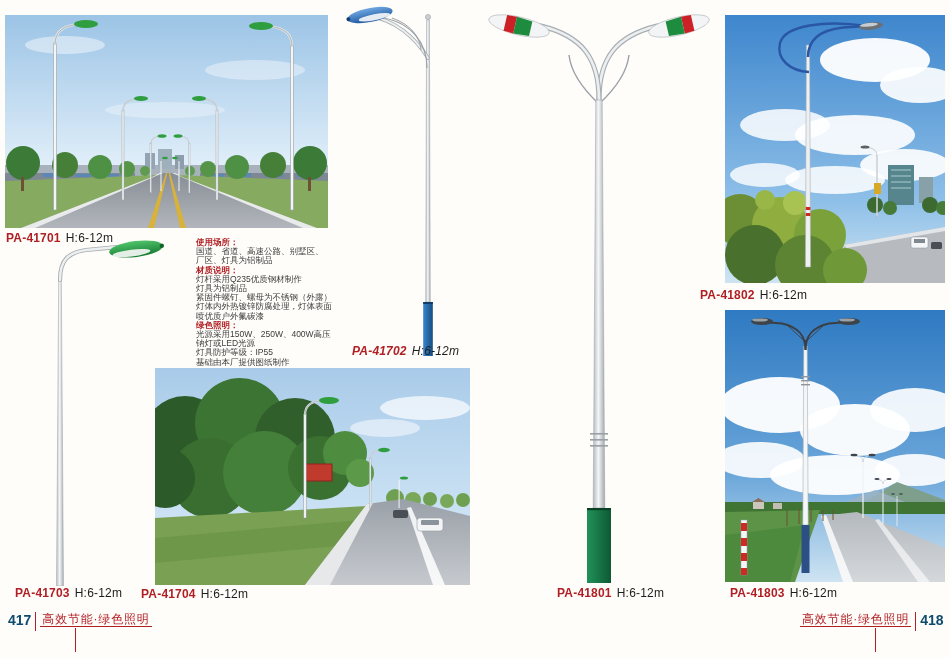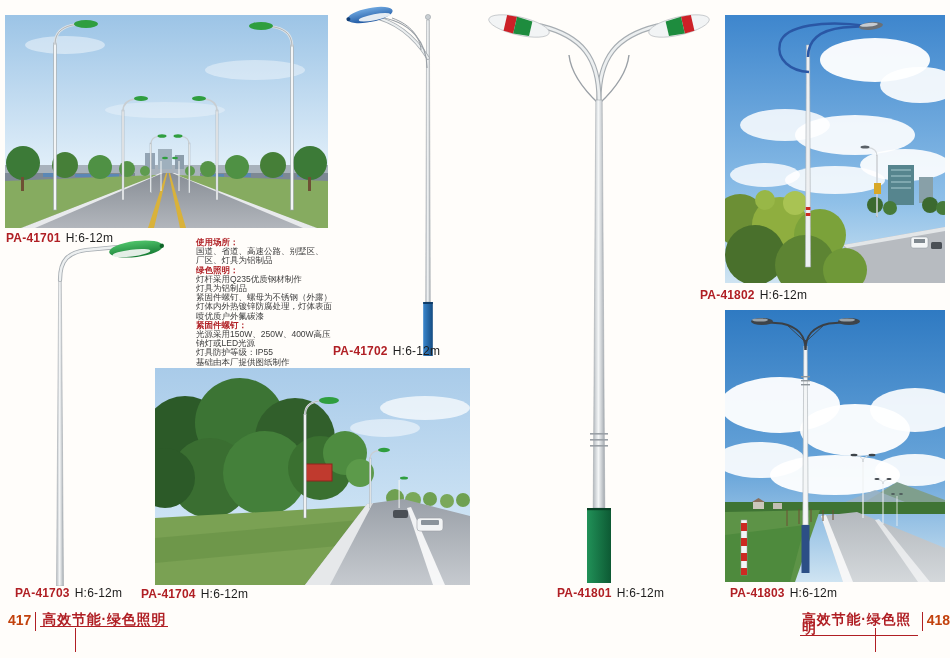--- a/index.html
+++ b/index.html
@@ -6,23 +6,23 @@
   .page{position:relative;width:950px;height:658px;background:#fffdfa;overflow:hidden;
         font-family:"Liberation Sans",sans-serif;margin:0 auto;}
   .photo{position:absolute;overflow:hidden;}
   .drawing{position:absolute;}
   .plabel{position:absolute;font-size:12px;white-space:nowrap;letter-spacing:0.2px;}
   .plabel .code{color:#b01f24;font-weight:bold;}
   .plabel .spec{color:#1d1d1d;font-weight:normal;margin-left:5px;}
   .desc{position:absolute;left:196px;top:238px;width:152px;font-size:8.5px;line-height:9.2px;color:#3c3c3c;}
   .desc .h{color:#b01f24;font-weight:bold;font-family:Liberation Serif, serif;}
   .footer{position:absolute;top:612px;display:flex;align-items:flex-start;}
-  .footer .num{font-size:14px;font-weight:bold;color:#c2410c;line-height:16px;}
+  .footer .num{font-size:14px;font-weight:bold;color:#0c4a6e;line-height:16px;}
   .footer .div{width:1px;background:#b01f24;height:19px;margin:0 4px;}
-  .footer .slogan{font-size:14px;font-weight:bold;color:#b01f24;letter-spacing:0.8px;
+  .footer .slogan{font-size:12px;font-weight:normal;color:#b01f24;letter-spacing:0.8px;
                   border-bottom:1px solid #b01f24;padding:3px 2px 2px 2px;line-height:9px;}
   .foldmark{position:absolute;width:1px;background:#b01f24;}
 </style>
 </head>
 <body>
 
 <div class="page">
 
   <div class="photo" style="left:5px;top:15px;width:323px;height:213px;">
     <svg width="323" height="213" viewBox="0 0 323 213">
@@ -115,27 +115,27 @@
   </div>
 
   <div class="plabel" style="left:6px;top:231px;">
     <span class="code">PA-41701</span><span class="spec">H:6-12m</span>
   </div>
 
   <div class="desc">
     <div class="h">使用场所：</div>
     <div>国道、省道、高速公路、别墅区、</div>
     <div>厂区、灯具为铝制品</div>
-    <div class="h">绿色照明：</div>
+    <div class="h">材质说明：</div>
     <div>灯杆采用Q235优质钢材制作</div>
     <div>灯具为铝制品</div>
     <div>紧固件螺钉、螺母为不锈钢（外露）</div>
     <div>灯体内外热镀锌防腐处理，灯体表面</div>
     <div>喷优质户外氟碳漆</div>
-    <div class="h">紧固件螺钉：</div>
+    <div class="h">绿色照明：</div>
     <div>光源采用150W、250W、400W高压</div>
     <div>钠灯或LED光源</div>
     <div>灯具防护等级：IP55</div>
     <div>基础由本厂提供图纸制作</div>
   </div>
 
   <div class="drawing" style="left:0px;top:240px;width:165px;height:346px;">
     <svg width="165" height="346" viewBox="0 0 165 346">
       <defs>
         <linearGradient id="pg3" x1="0" y1="0" x2="1" y2="0">
@@ -189,21 +189,21 @@
       <g transform="rotate(-11 30 13)">
         <ellipse cx="30" cy="13" rx="23" ry="7" fill="url(#lb2)"></ellipse>
         <ellipse cx="34" cy="16" rx="16" ry="3" fill="#eef2f6" opacity="0.95"></ellipse>
         <circle cx="8" cy="13" r="2" fill="#123e75"></circle>
       </g>
       <rect x="83.2" y="300" width="9.6" height="54" fill="url(#bg2)"></rect>
       <rect x="83.2" y="300" width="9.6" height="2" fill="#0f3c68"></rect>
     </svg>
   </div>
 
-  <div class="plabel" style="left:333px;top:344px;">
+  <div class="plabel" style="left:352px;top:344px;font-style:italic;">
     <span class="code">PA-41702</span><span class="spec">H:6-12m</span>
   </div>
 
   <div class="photo" style="left:155px;top:368px;width:315px;height:217px;">
     <svg width="315" height="217" viewBox="0 0 315 217">
       <defs>
         <linearGradient id="sky4" x1="0" y1="0" x2="0" y2="1">
           <stop offset="0" stop-color="#a9cbe9"></stop>
             <stop offset="1" stop-color="#dcedf9"></stop>
         </linearGradient>

